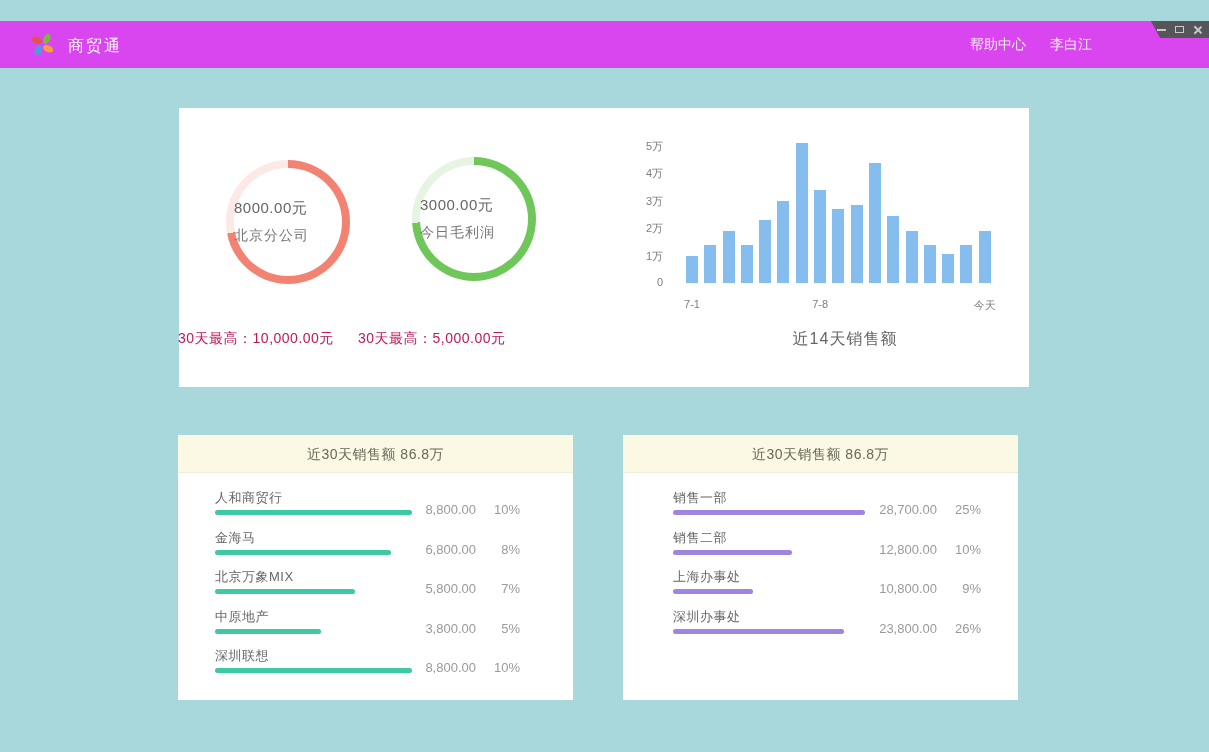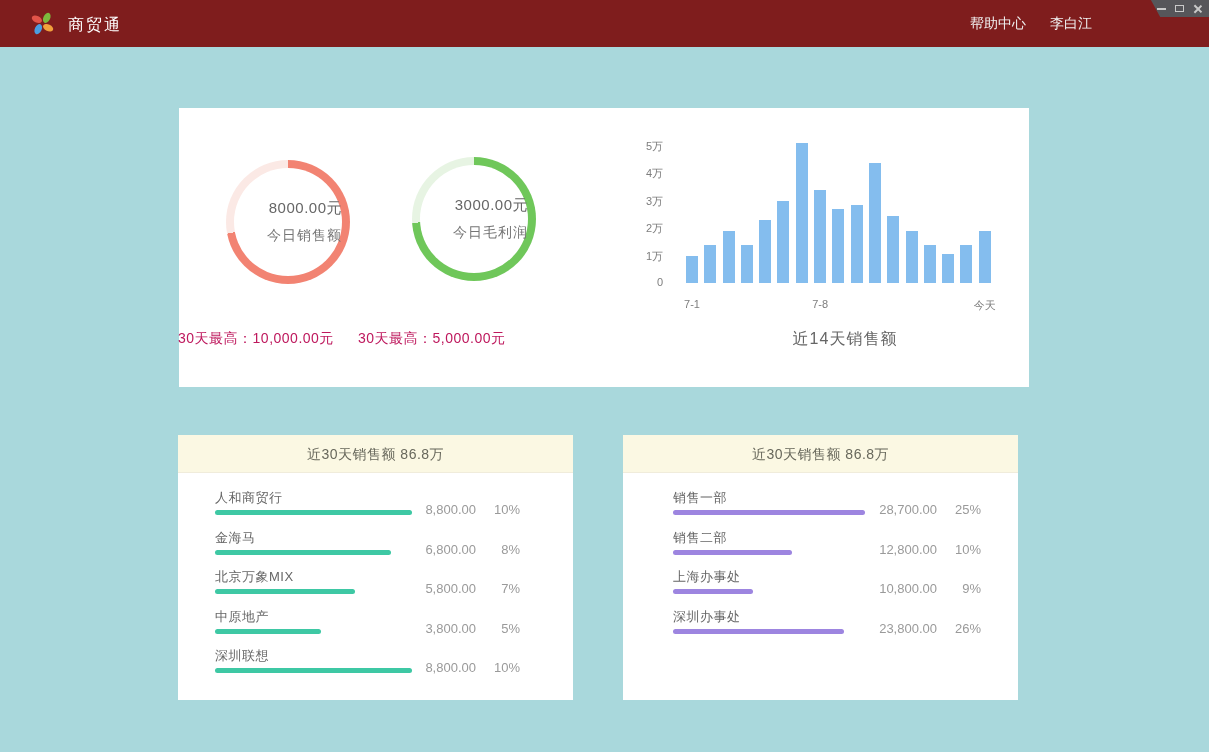--- a/index.html
+++ b/index.html
@@ -22,21 +22,21 @@
   .wc-close::before,.wc-close::after { content:""; position:absolute; left:4px; top:0; width:1.6px; height:10px; background:#c9c9c9; }
   .wc-close::before { transform:rotate(45deg); } .wc-close::after { transform:rotate(-45deg); }
 
   
   .card { position:absolute; background:#ffffff; }
   .overview-card { left:179px; top:108px; width:850px; height:279px; }
 
   
   .donut { position:absolute; width:124px; height:124px; border-radius:50%; }
   .donut-inner { position:absolute; inset:8px; border-radius:50%; background:#fff;
-                 display:flex; flex-direction:column; align-items:flex-end; justify-content:center; gap:9px; }
+                 display:flex; flex-direction:column; align-items:flex-start; justify-content:center; gap:9px; }
   .donut-value { font-size:15px; color:#666; letter-spacing:0.5px; }
   .donut-label { font-size:14px; color:#757575; letter-spacing:1px; }
   .donut-foot { position:absolute; top:222px; width:230px; text-align:left; font-size:14px; color:#be185d; letter-spacing:0.5px; }
 
   
   .chart-yaxis { position:absolute; left:438px; top:0; width:46px; height:200px; }
   .chart-yaxis span { position:absolute; right:0; width:46px; text-align:right; font-size:11px; color:#7d7d7d; }
   .chart-plot { position:absolute; left:507px; top:34px; width:312px; height:141px;
                 display:flex; align-items:flex-end; gap:6.3px; }
   .chart-plot .bar { width:12px; }
@@ -53,21 +53,21 @@
   .rank-body { padding:13px var(--pr) 0 var(--pl); }
   .rank-row { position:relative; height:39.6px; }
   .rank-name { position:absolute; left:0; top:3px; font-size:13px; color:#666; letter-spacing:0.5px; }
   .rank-bar { position:absolute; left:0; top:24px; height:5px; border-radius:3px; }
   .rank-nums { position:absolute; right:0; top:16px; display:flex; font-size:13px; color:#9a9a9a; }
   .rank-pct { width:44px; text-align:right; }
 </style>
 </head>
 <body style="background: rgb(169, 216, 220);">
 
-<div class="titlebar" style="background: #7f1d1d;">
+<div class="titlebar" style="background: #d946ef; margin-top: 21px;">
   <svg class="logo" viewBox="0 0 27 27">
     <g transform="rotate(25,13.5,13.5)">
       <g transform="rotate(0,13.5,13.5)">  
           <ellipse cx="15" cy="6.6" rx="3.4" ry="5.4" fill="#7db83d"></ellipse>
         </g>
       <g transform="rotate(90,13.5,13.5)"> 
           <ellipse cx="15" cy="6.6" rx="3.4" ry="5.4" fill="#f2a13c"></ellipse>
         </g>
       <g transform="rotate(180,13.5,13.5)">
           <ellipse cx="15" cy="6.6" rx="3.4" ry="5.4" fill="#4b9de0"></ellipse>
@@ -87,21 +87,21 @@
     <span class="wc wc-max"></span>
     <span class="wc wc-close"></span>
   </div>
 </div>
 
 <div class="card overview-card">
 
   <div class="donut" style="left: 47px; top: 52px; background: conic-gradient(rgb(242, 131, 114) 0deg, rgb(242, 131, 114) 72%, rgb(251, 233, 229) 0deg);">
     <div class="donut-inner">
       <div class="donut-value">8000.00元</div>
-      <div class="donut-label">今日销售额</div>
+      <div class="donut-label">北京分公司</div>
     </div>
   </div>
   <div class="donut-foot" style="left:-1px;">30天最高：10,000.00元</div>
 
   <div class="donut" style="left: 233px; top: 49px; background: conic-gradient(rgb(111, 199, 90) 0deg, rgb(111, 199, 90) 74%, rgb(231, 244, 227) 0deg);">
     <div class="donut-inner">
       <div class="donut-value">3000.00元</div>
       <div class="donut-label">今日毛利润</div>
     </div>
   </div>

